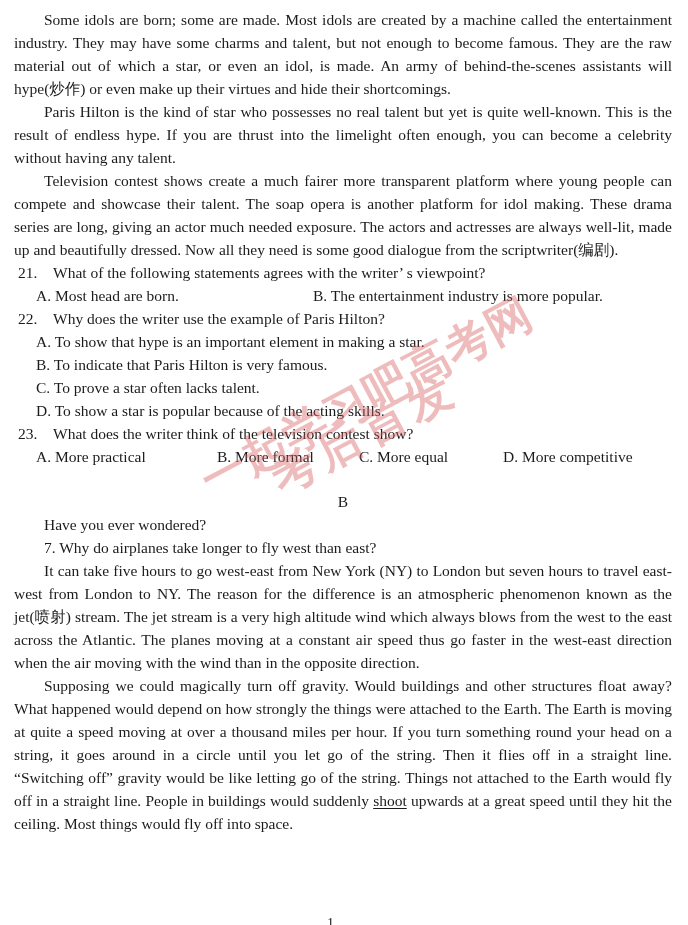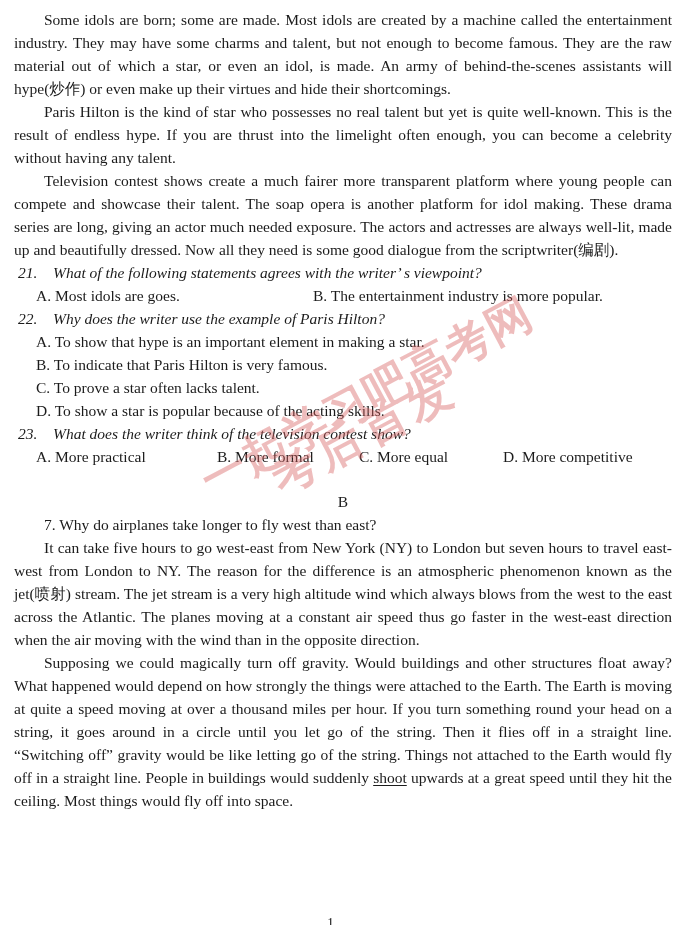--- a/index.html
+++ b/index.html
@@ -9,21 +9,21 @@
     font-family:"Liberation Serif","DejaVu Serif",serif;
     font-size:15.5px; line-height:23px;
     color:#1b1b1b;
     position:relative;
     overflow:hidden;
   }
   .page { padding:8px 16px 0 14px; position:relative; }
   .para { margin:0; text-indent:30px; text-align:justify; }
   .line { margin:0; }
   .indent { text-indent:30px; }
-  .question { position:relative; padding-left:39px;font-style:italic; }
+  .question { position:relative; padding-left:39px; }
   .qnum { position:absolute; left:4px; top:0; }
   .opt-line { padding-left:22px; }
   .opt-row { display:flex; padding-left:22px; }
   .cell-a21 { width:277px; flex:none; }
   .cell-c21 { width:282px; flex:none; }
   .cell-a23 { width:181px; flex:none; }
   .cell-b23 { width:142px; flex:none; }
   .cell-c23 { width:144px; flex:none; }
   .sec-header { text-align:center; margin-top:22px; }
   .ul { text-decoration:underline; text-underline-offset:2px; }
@@ -51,21 +51,21 @@
 
   <p class="para">Some idols are born; some are made. Most idols are created by a machine called the entertainment industry. They may have some charms and talent, but not enough to become famous. They are the raw material out of which a star, or even an idol, is made. An army of behind-the-scenes assistants will hype(炒作) or even make up their virtues and hide their shortcomings.</p>
   <p class="para">Paris Hilton is the kind of star who possesses no real talent but yet is quite well-known. This is the result of endless hype. If you are thrust into the limelight often enough, you can become a celebrity without having any talent.</p>
   <p class="para">Television contest shows create a much fairer more transparent platform where young people can compete and showcase their talent. The soap opera is another platform for idol making. These drama series are long, giving an actor much needed exposure. The actors and actresses are always well-lit, made up and beautifully dressed. Now all they need is some good dialogue from the scriptwriter(编剧).</p>
 
   <div class="question">
     <span class="qnum">21.</span>
     <span>What of the following statements agrees with the writer’ s viewpoint?</span>
   </div>
   <div class="opt-row">
-    <span class="cell-a21">A. Most idols are goes.</span>
+    <span class="cell-a21">A. Most head are born.</span>
     <span>B. The entertainment industry is more popular.</span>
   </div>
 
   <div class="question">
     <span class="qnum">22.</span>
     <span>Why does the writer use the example of Paris Hilton?</span>
   </div>
   <div class="opt-line">A. To show that hype is an important element in making a star.</div>
   <div class="opt-line">B. To indicate that Paris Hilton is very famous.</div>
   <div class="opt-line">C. To prove a star often lacks talent.</div>
@@ -77,20 +77,21 @@
   </div>
   <div class="opt-row">
     <span class="cell-a23">A. More practical</span>
     <span class="cell-b23">B. More formal</span>
     <span class="cell-c23">C. More equal</span>
     <span>D. More competitive</span>
   </div>
 
   <div class="sec-header">B</div>
 
+  <p class="line indent">Have you ever wondered?</p>
   <p class="line indent">7. Why do airplanes take longer to fly west than east?</p>
   <p class="para">It can take five hours to go west-east from New York (NY) to London but seven hours to travel east-west from London to NY. The reason for the difference is an atmospheric phenomenon known as the jet(喷射) stream. The jet stream is a very high altitude wind which always blows from the west to the east across the Atlantic. The planes moving at a constant air speed thus go faster in the west-east direction when the air moving with the wind than in the opposite direction.</p>
   <p class="para"><span>Supposing we could magically turn off gravity. Would buildings and other structures float away? What happened would depend on how strongly the things were attached to the Earth. The Earth is moving at quite a speed moving at over a thousand miles per hour. If you turn something round your head on a string, it goes around in a circle until you let go of the string. Then it flies off in a straight line. “Switching off” gravity would be like letting go of the string. Things not attached to the Earth would fly off in a straight line. People in buildings would suddenly </span><span class="ul">shoot</span><span> upwards at a great speed until they hit the ceiling. Most things would fly off into space.</span></p>
 
 </div>
 
 <div class="watermark" style="color: rgb(217, 98, 98);">
   <div>一起学习吧高考网</div>
   <div class="wm-line2">考后首发</div>
 </div>

